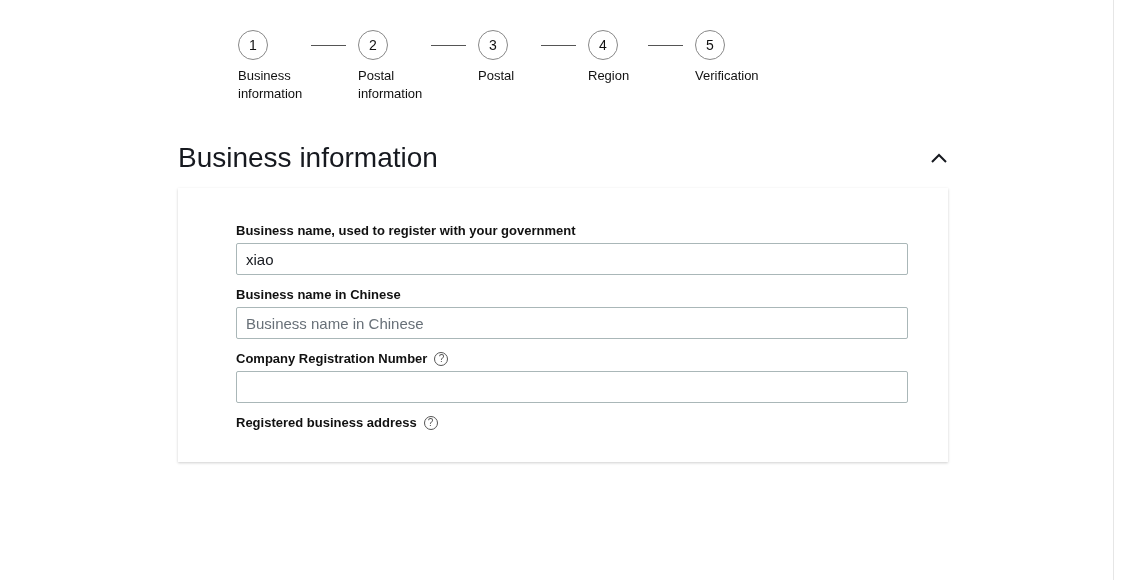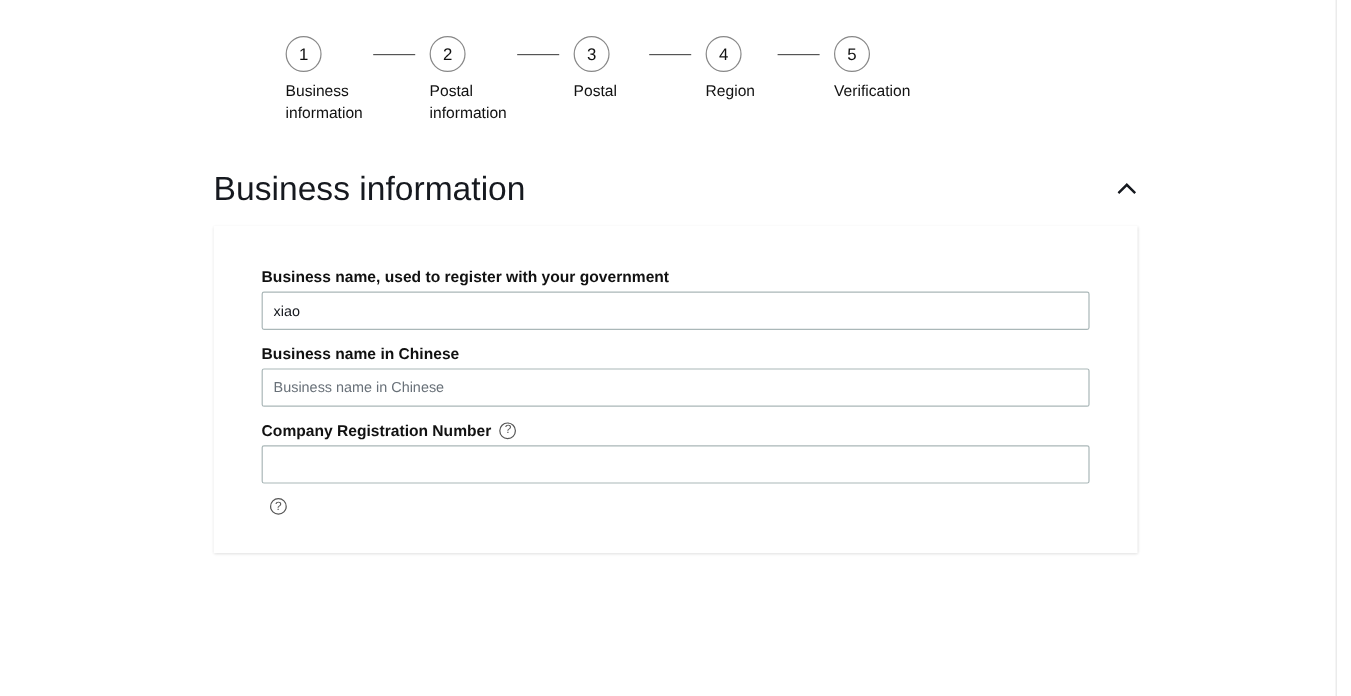--- a/index.html
+++ b/index.html
@@ -78,21 +78,21 @@
     justify-content: center;
     cursor: pointer;
   }
   .chev svg { stroke: #16191f; stroke-width: 2; fill: none; }
   
   .card {
     background: #fff;
     box-shadow: 0 1px 3px rgba(0,0,0,0.12), 0 1px 2px rgba(0,0,0,0.08);
     padding: 35px 40px 20px 40px;
   }
-  .field-group { margin-bottom: 12px; }
+  .field-group { margin-bottom: 12px; margin-left: 18px; }
   .label {
     font-size: 13px;
     font-weight: 700;
     color: #111;
     margin-bottom: 5px;
     display: flex;
     align-items: center;
   }
   .help-icon {
     display: inline-flex;
@@ -107,21 +107,21 @@
     margin-left: 7px;
     font-weight: 400;
     cursor: pointer;
   }
   input.text-input, select.text-input {
     width: 100%;
     height: 32px;
     border: 1px solid #aab7b8;
     border-radius: 2px;
     padding: 0 9px;
-    font-size: 12px;
+    font-size: 15px;
     color: #16191f;
     background: #fff;
     outline: none;
   }
   input.text-input::placeholder { color: #687078; }
   select.text-input {
     background: #cfcfcf;
     color: #687078;
     appearance: auto;
     cursor: pointer;
@@ -210,19 +210,20 @@
     <div class="field-group">
       <div class="label">
         <span>Company Registration Number</span>
         <span class="help-icon">?</span>
       </div>
       <input class="text-input" type="text" style="">
     </div>
 
     <div class="field-group">
       <div class="label">
+        <span>Registered business address</span>
         <span class="help-icon">?</span>
       </div>
     </div>
 
   </div>
 
 </div>
 
 </body></html>

